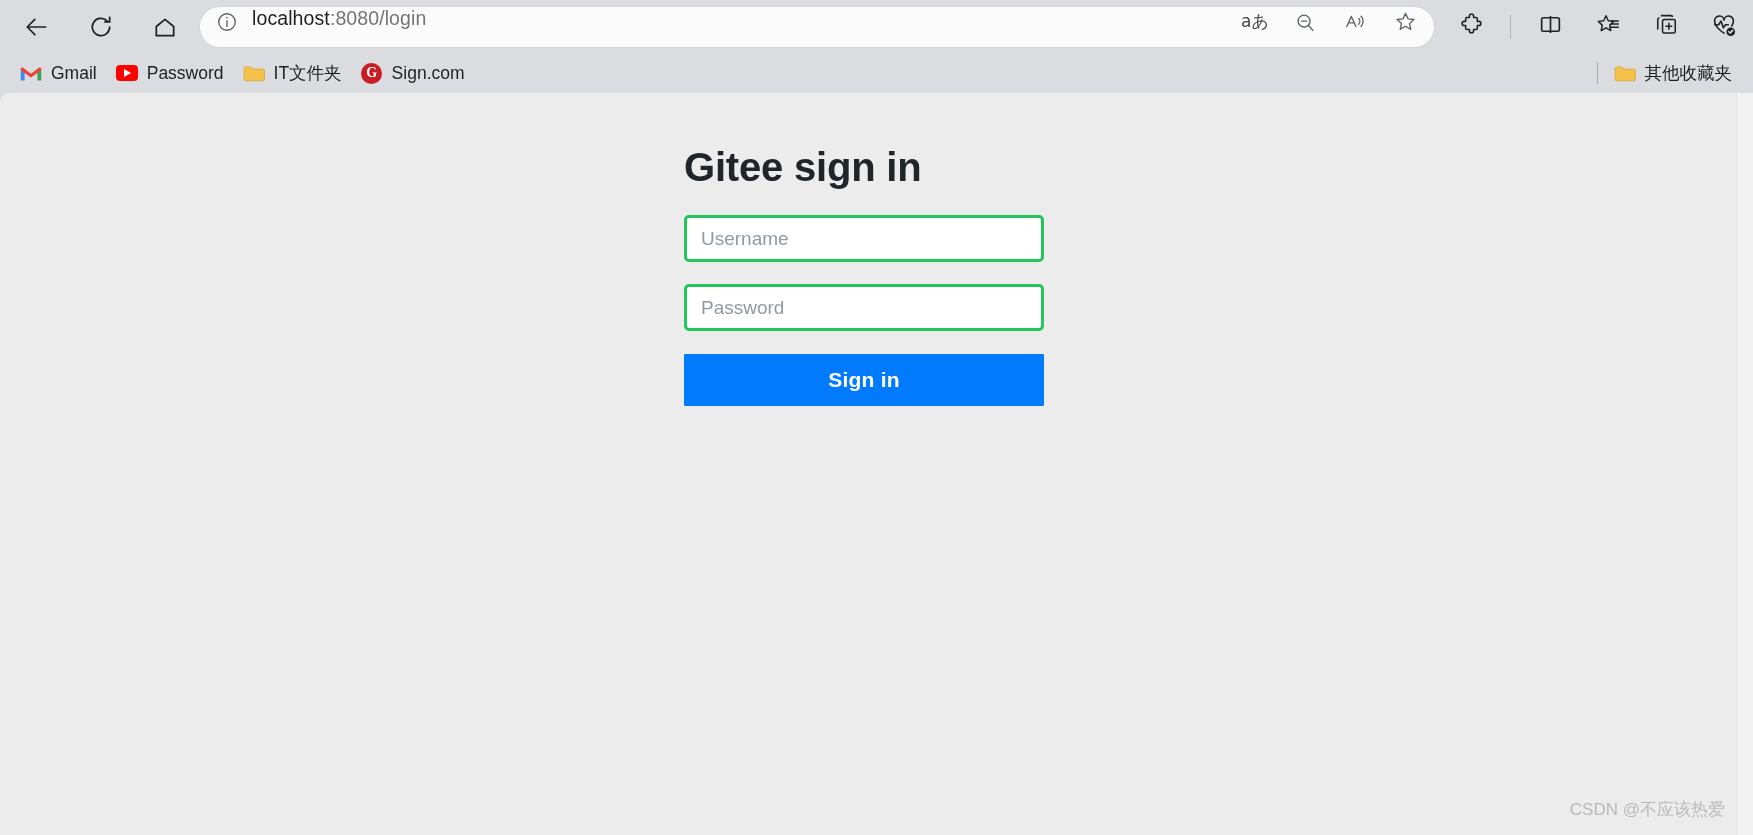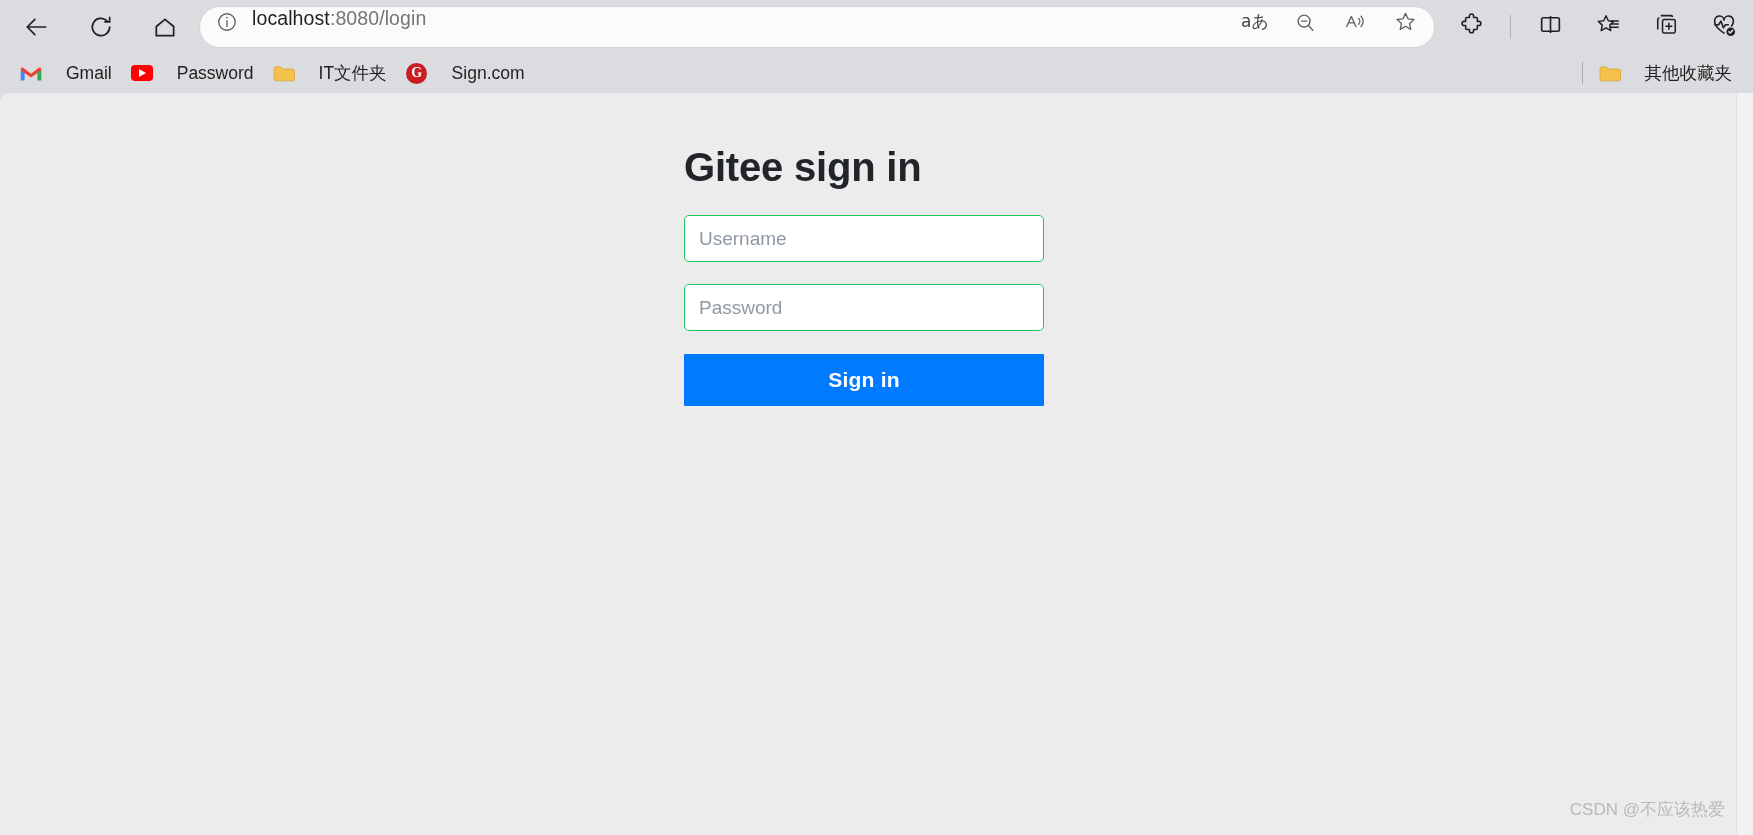--- a/index.html
+++ b/index.html
@@ -52,21 +52,21 @@
   .tb-btn { width: 38px; height: 38px; display:flex; align-items:center; justify-content:center; border-radius:6px; }
   .tb-sep { width: 1px; height: 24px; background: #9a9a9a; opacity: .65; }
 
   
   .bookmarks {
     height: 40px; display: flex; align-items: center;
     padding: 0 10px 0 12px; gap: 0;
     position: relative;
   }
   .bm {
-    display: flex; align-items: center; gap: 24px;
+    display: flex; align-items: center; gap: 9px;
     padding: 5px 11px 5px 8px; border-radius: 6px;
     font-size: 17.5px; color: #1f1f1f; white-space: nowrap;
   }
   .bm-ico { width: 22px; height: 22px; display:flex; align-items:center; justify-content:center; flex:none; }
   .bm-spacer { flex: 1 1 auto; }
   .bm-sep { width: 1px; height: 22px; background: #a9abae; margin: 0 8px; }
 
   
   .viewport {
     position: absolute; left: 0; top: 93px;
@@ -90,21 +90,21 @@
     width: 360px;
   }
   .signin-title {
     font-size: 40px; font-weight: bold; color: #212529;
     letter-spacing: -0.2px; line-height: 1.1;
     margin-bottom: 26px;
   }
   .field {
     width: 360px; height: 47px;
     background: #ffffff;
-    border: 1px solid #22c55e;
+    border: 3px solid #22c55e;
     border-radius: 5px;
     padding: 0 14px;
     font-size: 19px;
     color: #c2410c;
     font-family: "Liberation Sans", sans-serif;
     display: block;
     outline: none;
   }
   .field::placeholder { color: #909aa4; opacity: 1; }
   .field.username { border-radius: 5px; margin-bottom: 22px; }

